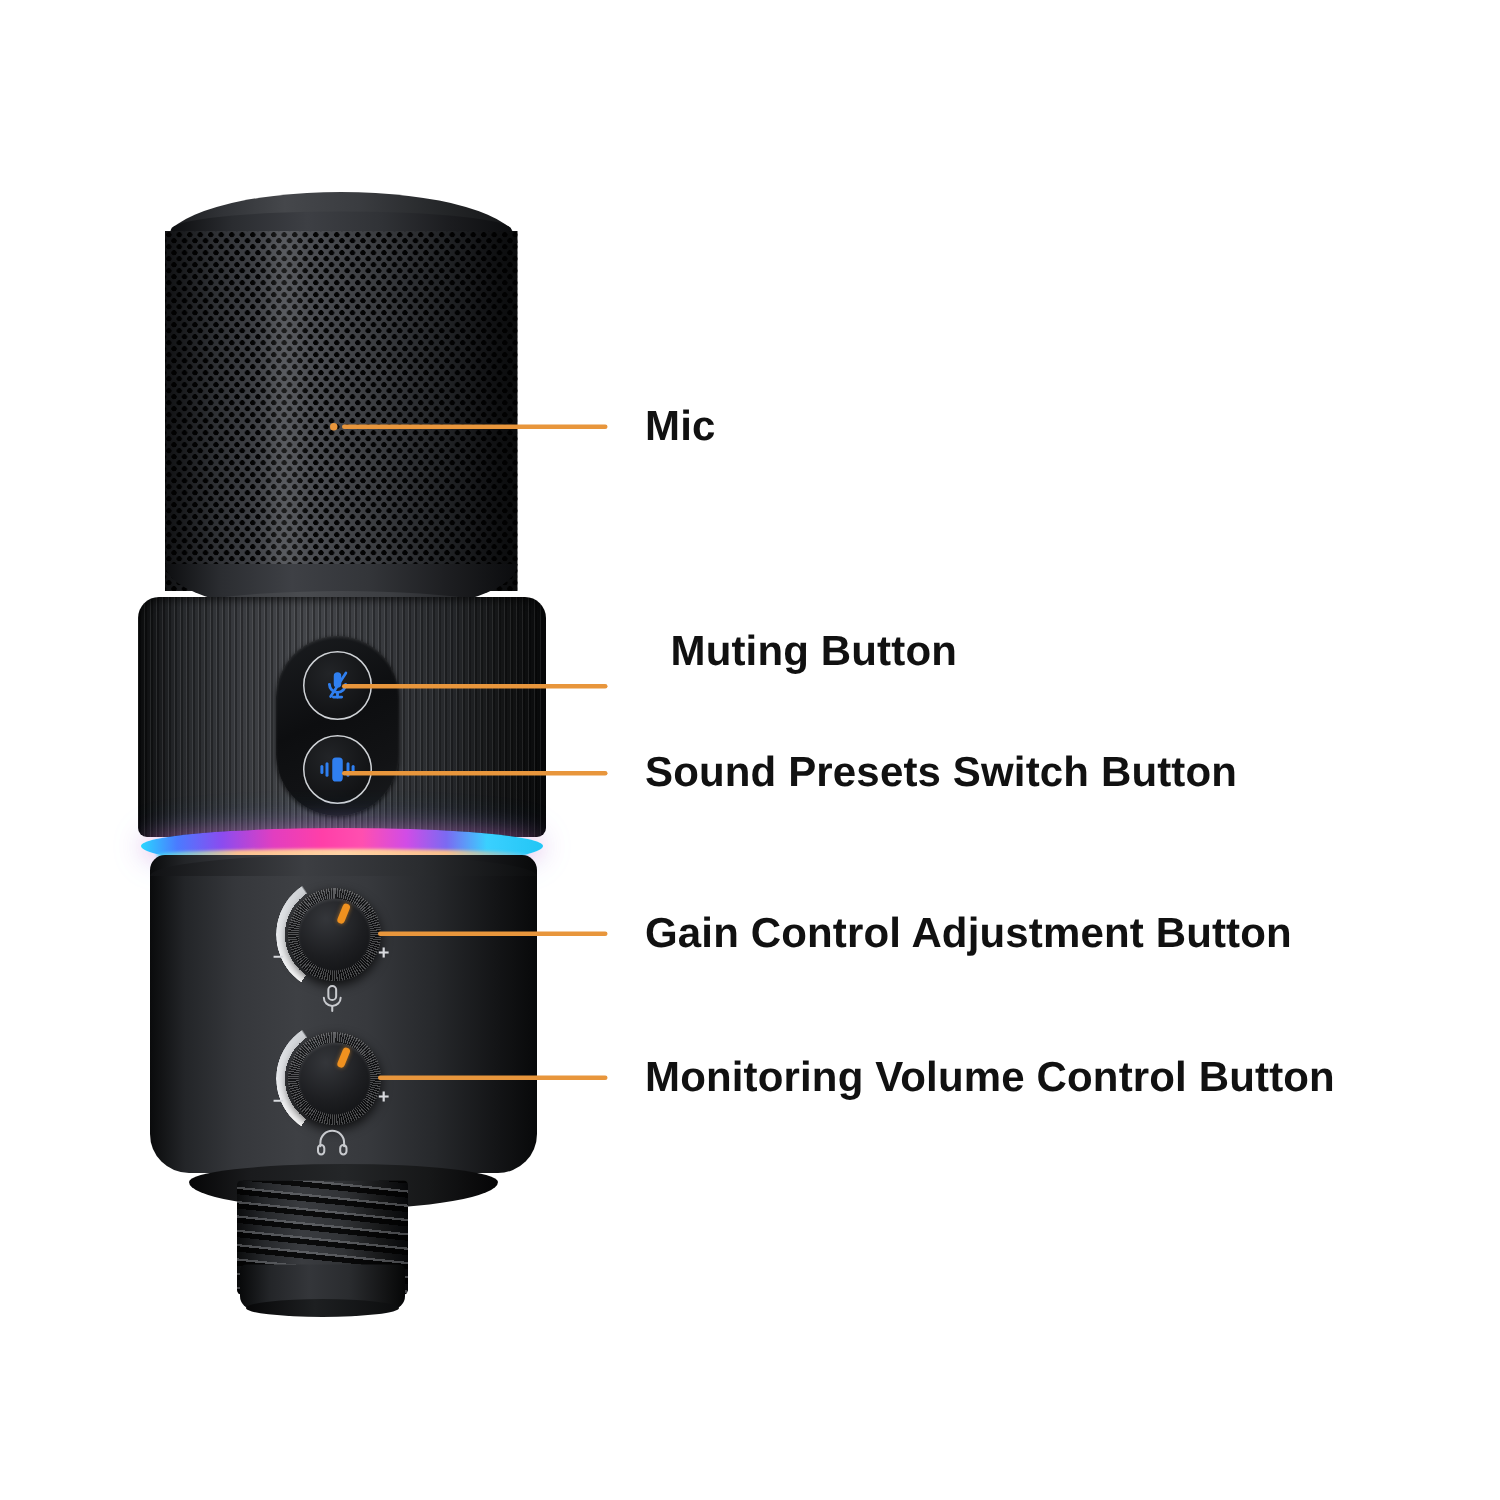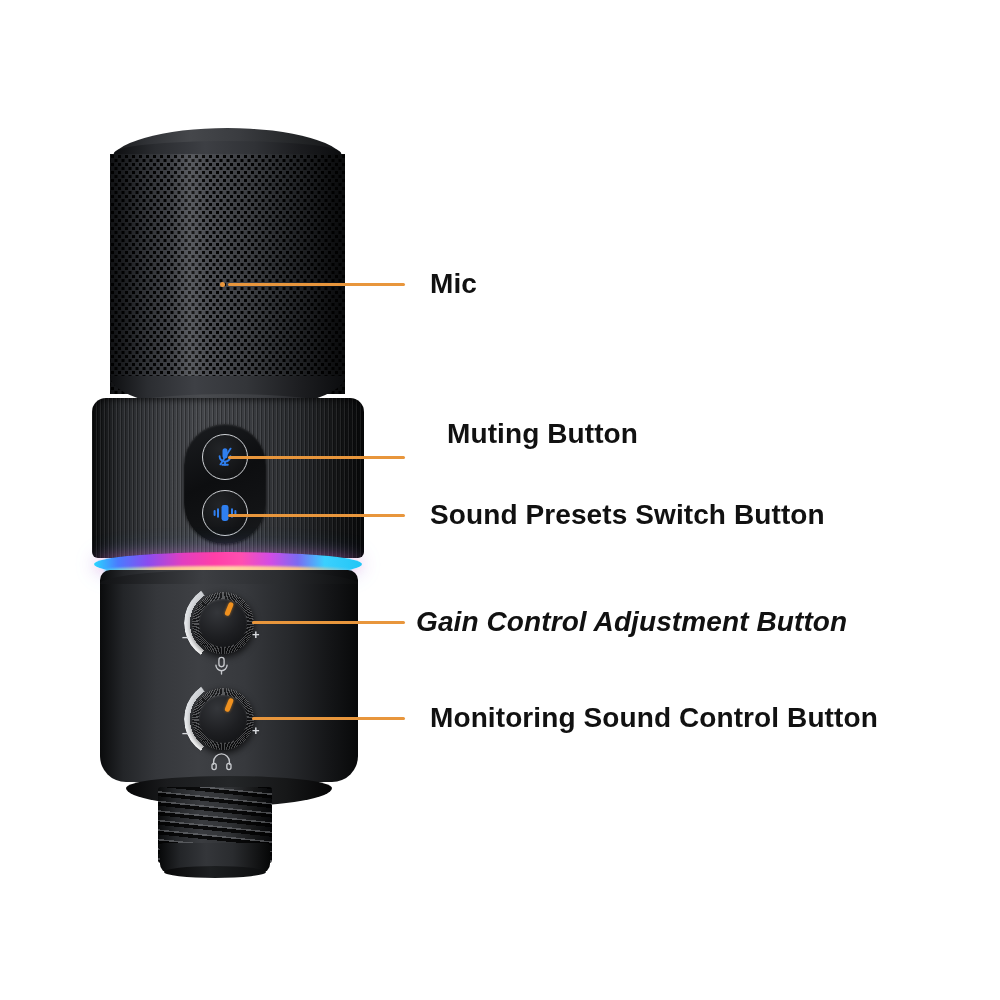--- a/index.html
+++ b/index.html
@@ -277,21 +277,21 @@
     <div class="callout-label" style="left:430px;top:420px;margin-left:17px;">Muting Button</div>
   </div>
 
   <div>
     <div class="callout-line" style="left:228px;top:514px;width:177px;"></div>
     <div class="callout-label" style="left:430px;top:501px;text-align:right;">Sound Presets Switch Button</div>
   </div>
 
   <div>
     <div class="callout-line" style="left:252px;top:621px;width:153px;"></div>
-    <div class="callout-label" style="left:416px;top:608px;font-style:italic;">Gain Control Adjustment Button</div>
+    <div class="callout-label" style="left:430px;top:608px;">Gain Control Adjustment Button</div>
   </div>
 
   <div>
     <div class="callout-line" style="left:252px;top:717px;width:153px;"></div>
-    <div class="callout-label" style="left:430px;top:704px;">Monitoring Sound Control Button</div>
+    <div class="callout-label" style="left:430px;top:704px;">Monitoring Volume Control Button</div>
   </div>
 
 </div>
 
 </body></html>

